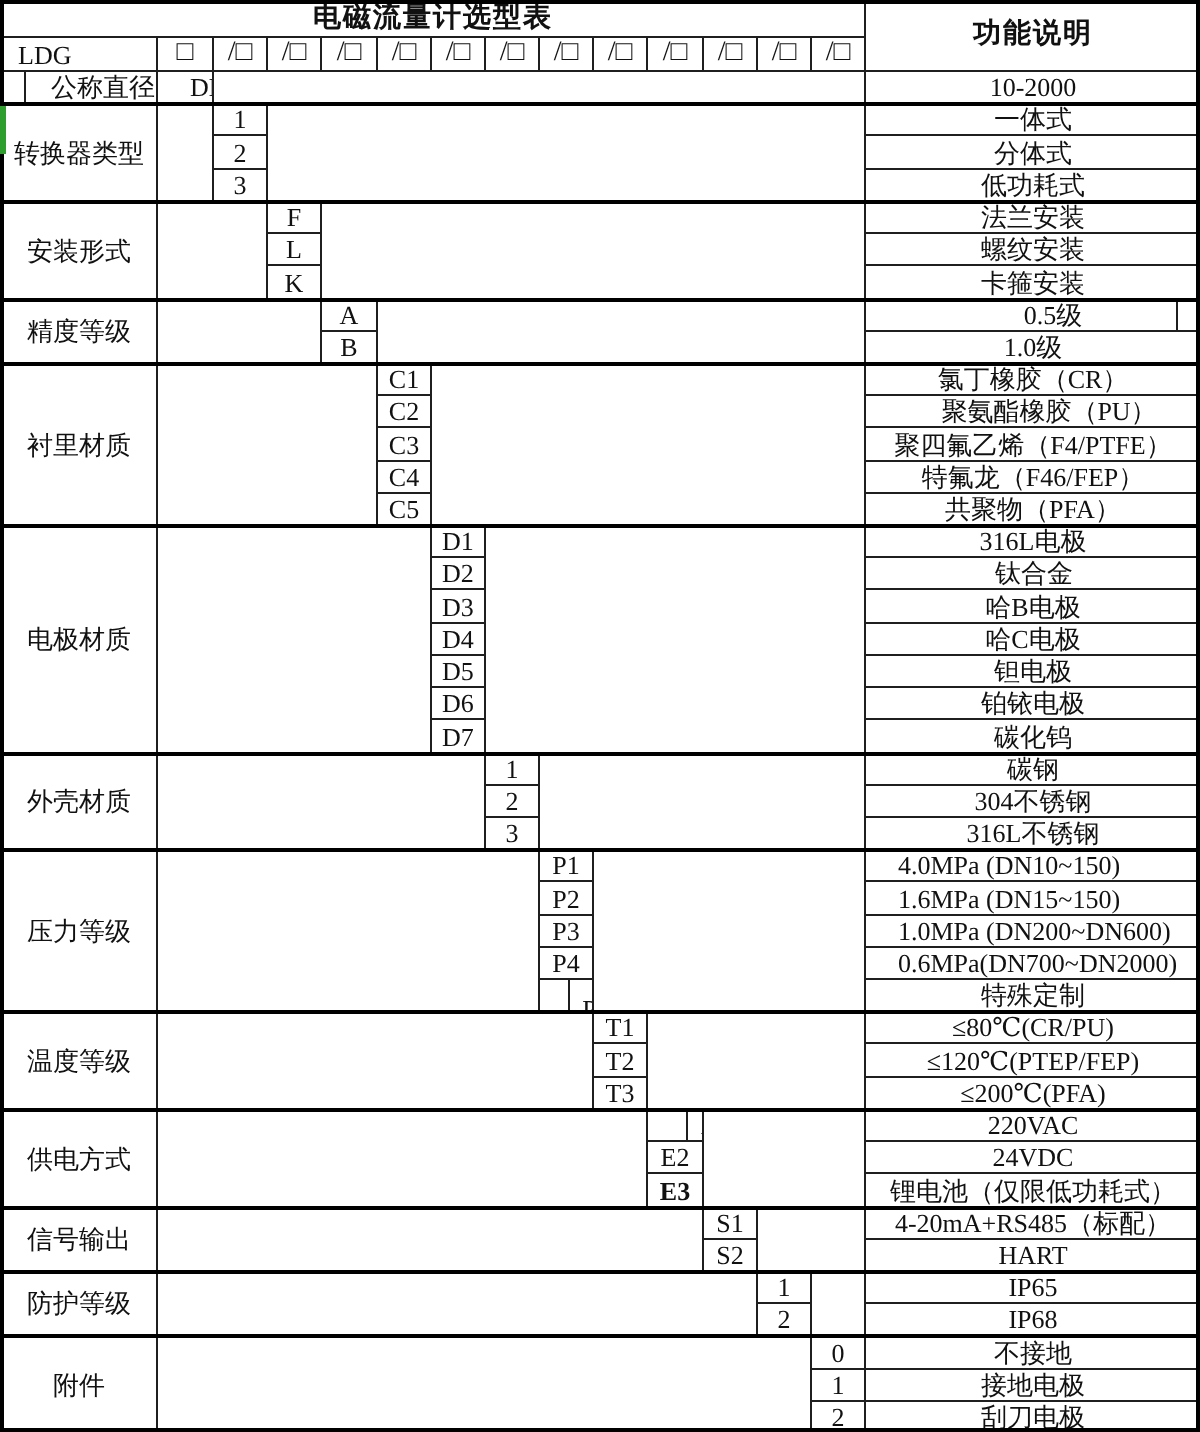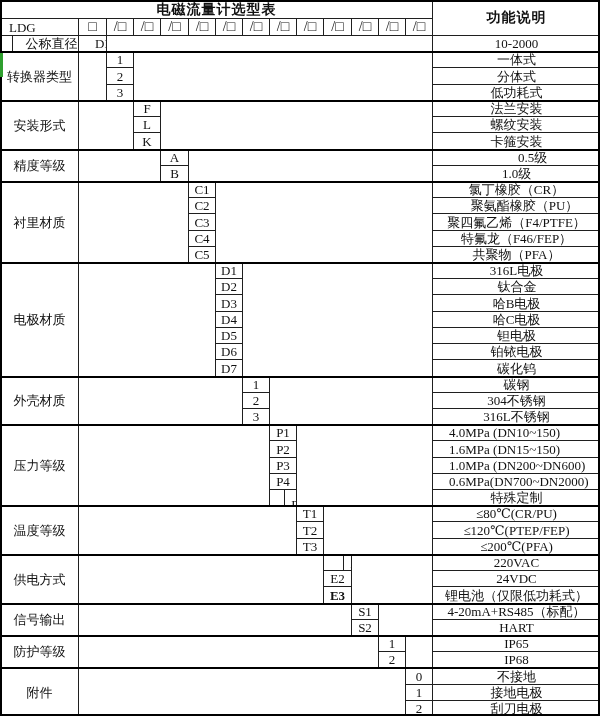--- a/index.html
+++ b/index.html
@@ -92,21 +92,21 @@
     <div class="cell" style="left: 432px; top: 100px; width: 169px; height: 17px;">法兰安装</div>
     <div class="cell" style="left: 133px; top: 116px; width: 28px; height: 17px;">L</div>
     <div class="cell" style="left: 432px; top: 116px; width: 169px; height: 17px;">螺纹安装</div>
     <div class="cell" style="left: 133px; top: 132px; width: 28px; height: 18px;">K</div>
     <div class="cell" style="left: 432px; top: 132px; width: 169px; height: 18px;">卡箍安装</div>
     <div class="cell" style="left: 160px; top: 100px; width: 273px; height: 50px;"></div>
     <div class="sep" style="top: 100px; background: rgb(0, 0, 0);"></div>
     <div class="cell" style="left: 0px; top: 149px; width: 79px; height: 33px;">精度等级</div>
     <div class="cell" style="left: 78px; top: 149px; width: 83px; height: 33px;"></div>
     <div class="cell" style="left: 160px; top: 149px; width: 29px; height: 17px;">A</div>
-    <div class="cell" style="left: 432px; top: 149px; width: 169px; height: 17px; padding-left: 32px;">0.5级</div>
+    <div class="cell" style="left: 432px; top: 149px; width: 157px; height: 17px; padding-left: 32px;">0.5级</div>
     <div class="cell" style="left: 160px; top: 165px; width: 29px; height: 17px;">B</div>
     <div class="cell" style="left: 432px; top: 165px; width: 169px; height: 17px;">1.0级</div>
     <div class="cell" style="left: 188px; top: 149px; width: 245px; height: 33px;"></div>
     <div class="sep" style="top: 149px; background: rgb(0, 0, 0);"></div>
     <div class="cell" style="left: 0px; top: 181px; width: 79px; height: 82px;">衬里材质</div>
     <div class="cell" style="left: 78px; top: 181px; width: 111px; height: 82px;"></div>
     <div class="cell" style="left: 188px; top: 181px; width: 28px; height: 17px;">C1</div>
     <div class="cell" style="left: 432px; top: 181px; width: 169px; height: 17px;">氯丁橡胶（CR）</div>
     <div class="cell" style="left: 188px; top: 197px; width: 28px; height: 17px;">C2</div>
     <div class="cell" style="left: 432px; top: 197px; width: 169px; height: 17px; padding-left: 16px;">聚氨酯橡胶（PU）</div>

